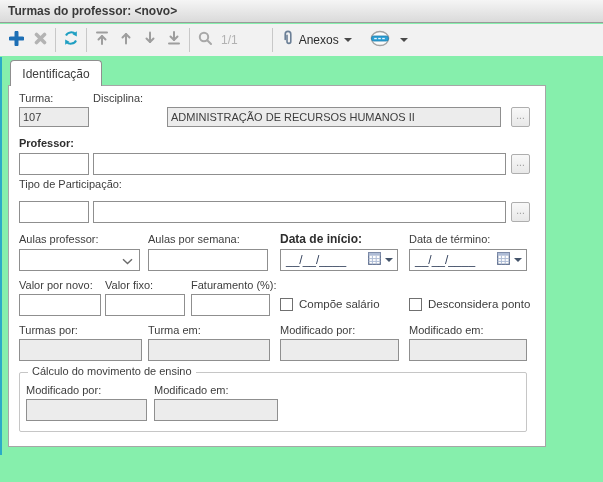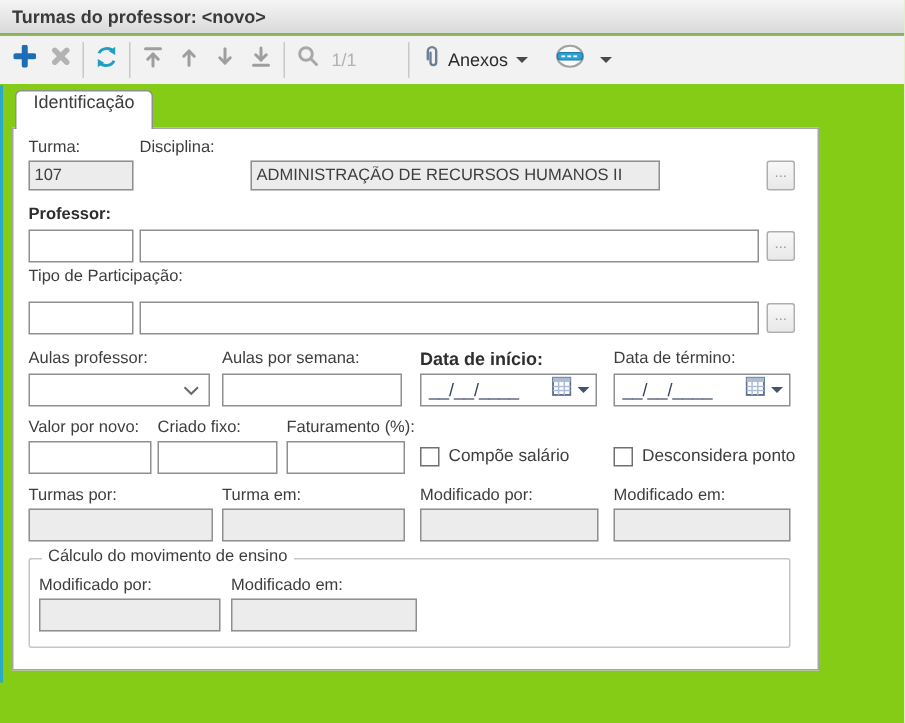--- a/index.html
+++ b/index.html
@@ -1,18 +1,18 @@
 <!DOCTYPE html>
 <html><head>
 <meta charset="utf-8">
 <style>
   html,body { margin:0; padding:0; background:#fff; }
   * { box-sizing:border-box; }
   .window {
-    position:relative; width:603px; height:482px; background:#84cc16;
+    position:relative; width:603px; height:482px; background:#86efac;
     font-family:"Liberation Sans", sans-serif; overflow:hidden; color:#3d3d3d;padding-left:20px;
   }
   .titlebar {
     position:absolute; left:0; top:0; width:603px; height:23px;
     background:linear-gradient(#f5f5f5,#dadada);
     border-bottom:1px solid #9a9a9a;
     display:flex; align-items:center; padding-left:8px;
     font-size:12px; font-weight:bold; color:#3a3a3a;
   }
   .toolbar {
@@ -24,21 +24,21 @@
   .rec-ind { font-size:12px; color:#b2b2b2; padding:0 4px; min-width:24px; }
   .dd-arrow { width:0; height:0; border-left:4px solid transparent; border-right:4px solid transparent; border-top:4px solid #4a4a4a; margin-left:5px; }
   .anexos-btn { display:flex; align-items:center; padding:2px 6px; font-size:12px; color:#2b2b2b; }
   .anexos-btn .txt { margin-left:5px; }
   .print-btn { display:flex; align-items:center; padding:2px 4px; }
   .print-btn .dd-arrow { margin-left:10px; }
 
   .tab {
     position:absolute; left:10px; top:60px; width:92px; height:26px;
     background:#fff; border:1px solid #8f8f8f; border-bottom:none;
-    border-radius:4px 4px 0 0; display:flex; align-items:flex-start; justify-content:center;
+    border-radius:4px 4px 0 0; display:flex; align-items:center; justify-content:center;
     font-size:12px; color:#3d3d3d; z-index:3;
   }
   .panel {
     position:absolute; left:8px; top:85px; width:538px; height:362px;
     background:#fff; border:1px solid #a6a6a6; z-index:2;
   }
   .accent-strip { position:absolute; left:0; top:57px; width:2px; height:398px; background:#2baac7; }
 
   .lbl { position:absolute; font-size:11px; color:#3d3d3d; white-space:nowrap; }
   .lbl.b { font-weight:bold; color:#2e2e2e; }
@@ -179,21 +179,21 @@
 
   <div class="tab">
     <span>Identificação</span>
   </div>
 
   <div class="panel">
 
     <div class="lbl" style="left:10px; top:6px;">Turma:</div>
     <div class="lbl" style="left:84px; top:6px;">Disciplina:</div>
     <input class="fld ro" style="left: 10px; top: 21px; width: 70px;" readonly="" value="107">
-    <input class="fld ro" style="left: 158px; top: 21px; width: 273px;" readonly="" value="ADMINISTRAÇÃO DE RECURSOS HUMANOS II">
+    <input class="fld ro" style="left: 158px; top: 21px; width: 334px;" readonly="" value="ADMINISTRAÇÃO DE RECURSOS HUMANOS II">
     <div class="ellipsis-btn" style="left:502px; top:21px;">...</div>
 
     <div class="lbl b" style="left:10px; top:51px;">Professor:</div>
     <input class="fld" style="left: 10px; top: 67px; width: 70px; height: 22px;" value="">
     <input class="fld" style="left: 84px; top: 67px; width: 413px; height: 22px;" value="">
     <div class="ellipsis-btn" style="left:502px; top:68px;">...</div>
 
     <div class="lbl" style="left:10px; top:92px;">Tipo de Participação:</div>
     <input class="fld" style="left: 10px; top: 115px; width: 70px; height: 22px;" value="">
     <input class="fld" style="left: 84px; top: 115px; width: 413px; height: 22px;" value="">
@@ -235,21 +235,21 @@
               <rect x="0.7" y="0.7" width="11.6" height="11.6" fill="#fff" stroke="#5a6b8c" stroke-width="1.2"></rect>
               <rect x="0.7" y="0.7" width="11.6" height="3" fill="#aebcd6"></rect>
               <path d="M0.7 6.6 H12.3 M0.7 9.4 H12.3 M4.4 3.7 V12.3 M8.2 3.7 V12.3" stroke="#aebcd6" stroke-width="1"></path>
             </svg>
         </span>
         <span class="dd-arrow"></span>
       </span>
     </div>
 
     <div class="lbl" style="left:10px; top:193px;">Valor por novo:</div>
-    <div class="lbl" style="left:96px; top:193px;">Criado fixo:</div>
+    <div class="lbl" style="left:96px; top:193px;">Valor fixo:</div>
     <div class="lbl" style="left:182px; top:193px;">Faturamento (%):</div>
     <input class="fld" style="left: 10px; top: 208px; width: 82px; height: 22px;" value="">
     <input class="fld" style="left: 96px; top: 208px; width: 80px; height: 22px;" value="">
     <input class="fld" style="left: 182px; top: 208px; width: 79px; height: 22px;" value="">
     <div class="checkbox" style="left:271px; top:212px;"></div>
     <div class="cblbl" style="left:290px; top:212px;">Compõe salário</div>
     <div class="checkbox" style="left:400px; top:212px;"></div>
     <div class="cblbl" style="left:419px; top:212px;">Desconsidera ponto</div>
 
     <div class="lbl" style="left:10px; top:238px;">Turmas por:</div>

